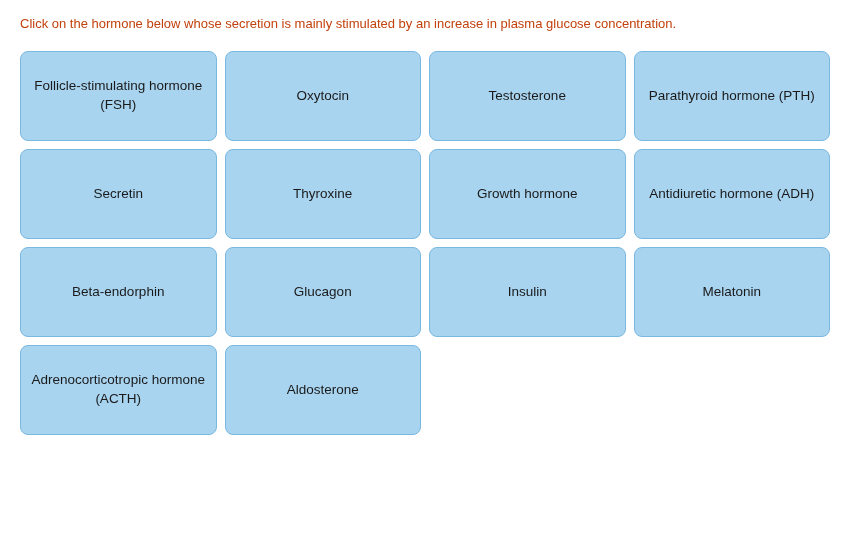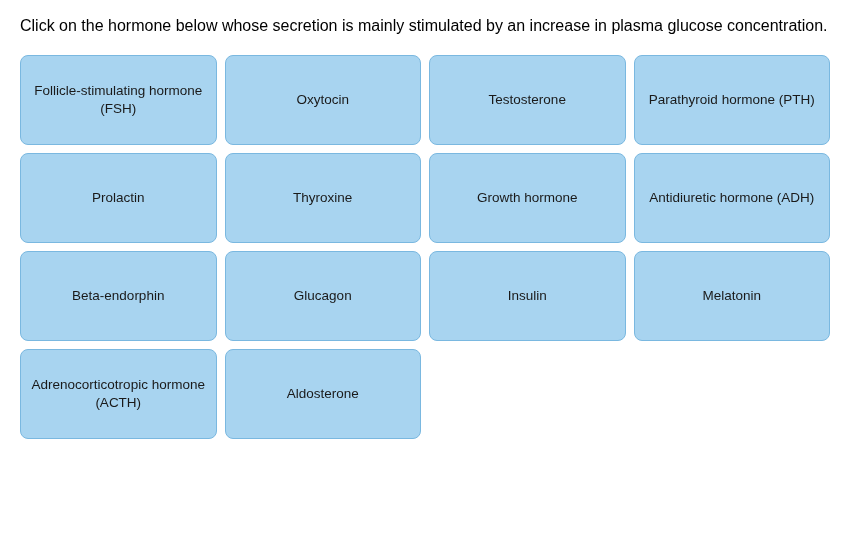--- a/index.html
+++ b/index.html
@@ -10,22 +10,22 @@
 
     body {
       font-family: Arial, sans-serif;
       font-size: 14px;
       background: #fff;
       padding: 15px 20px;
       width: 850px;
     }
 
     .instruction {
-      font-size: 16px;
-      color: #000000;
+      font-size: 13px;
+      color: #c2410c;
       margin-bottom: 18px;
       line-height: 1.4;
     }
 
     .grid {
       display: grid;
       grid-template-columns: repeat(4, 1fr);
       gap: 8px;
       max-width: 810px;
     }
@@ -50,21 +50,21 @@
 </head>
 <body>
 
 <p class="instruction">Click on the hormone below whose secretion is mainly stimulated by an increase in plasma glucose concentration.</p>
 
 <div class="grid">
 <div class="cell">Follicle-stimulating hormone (FSH)</div>
     <div class="cell">Oxytocin</div>
     <div class="cell">Testosterone</div>
     <div class="cell">Parathyroid hormone (PTH)</div>
-    <div class="cell">Prolactin</div>
+    <div class="cell">Secretin</div>
     <div class="cell">Thyroxine</div>
     <div class="cell">Growth hormone</div>
     <div class="cell">Antidiuretic hormone (ADH)</div>
     <div class="cell">Beta-endorphin</div>
     <div class="cell">Glucagon</div>
     <div class="cell">Insulin</div>
     <div class="cell">Melatonin</div>
     <div class="cell">Adrenocorticotropic hormone (ACTH)</div>
     <div class="cell">Aldosterone</div>
   </div>

